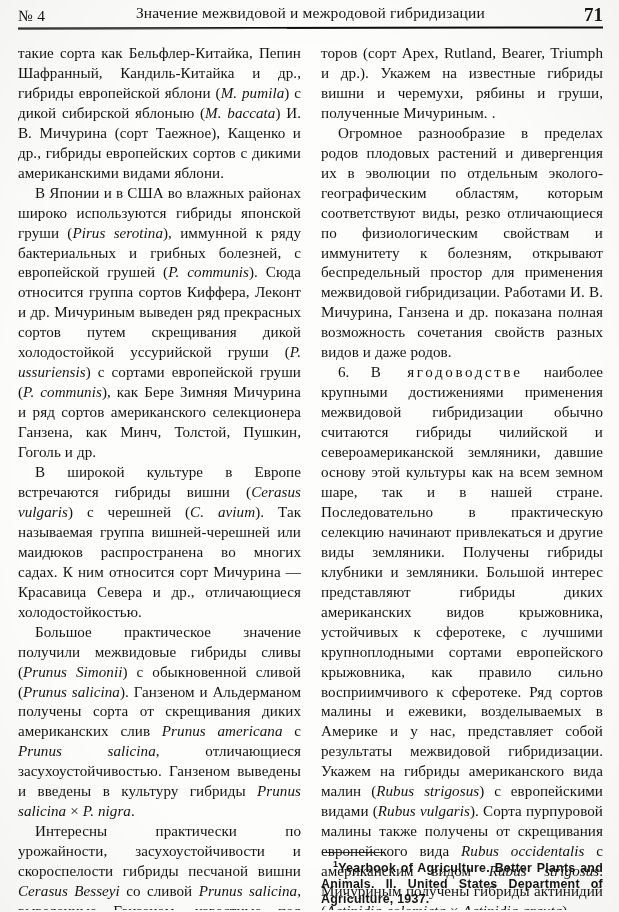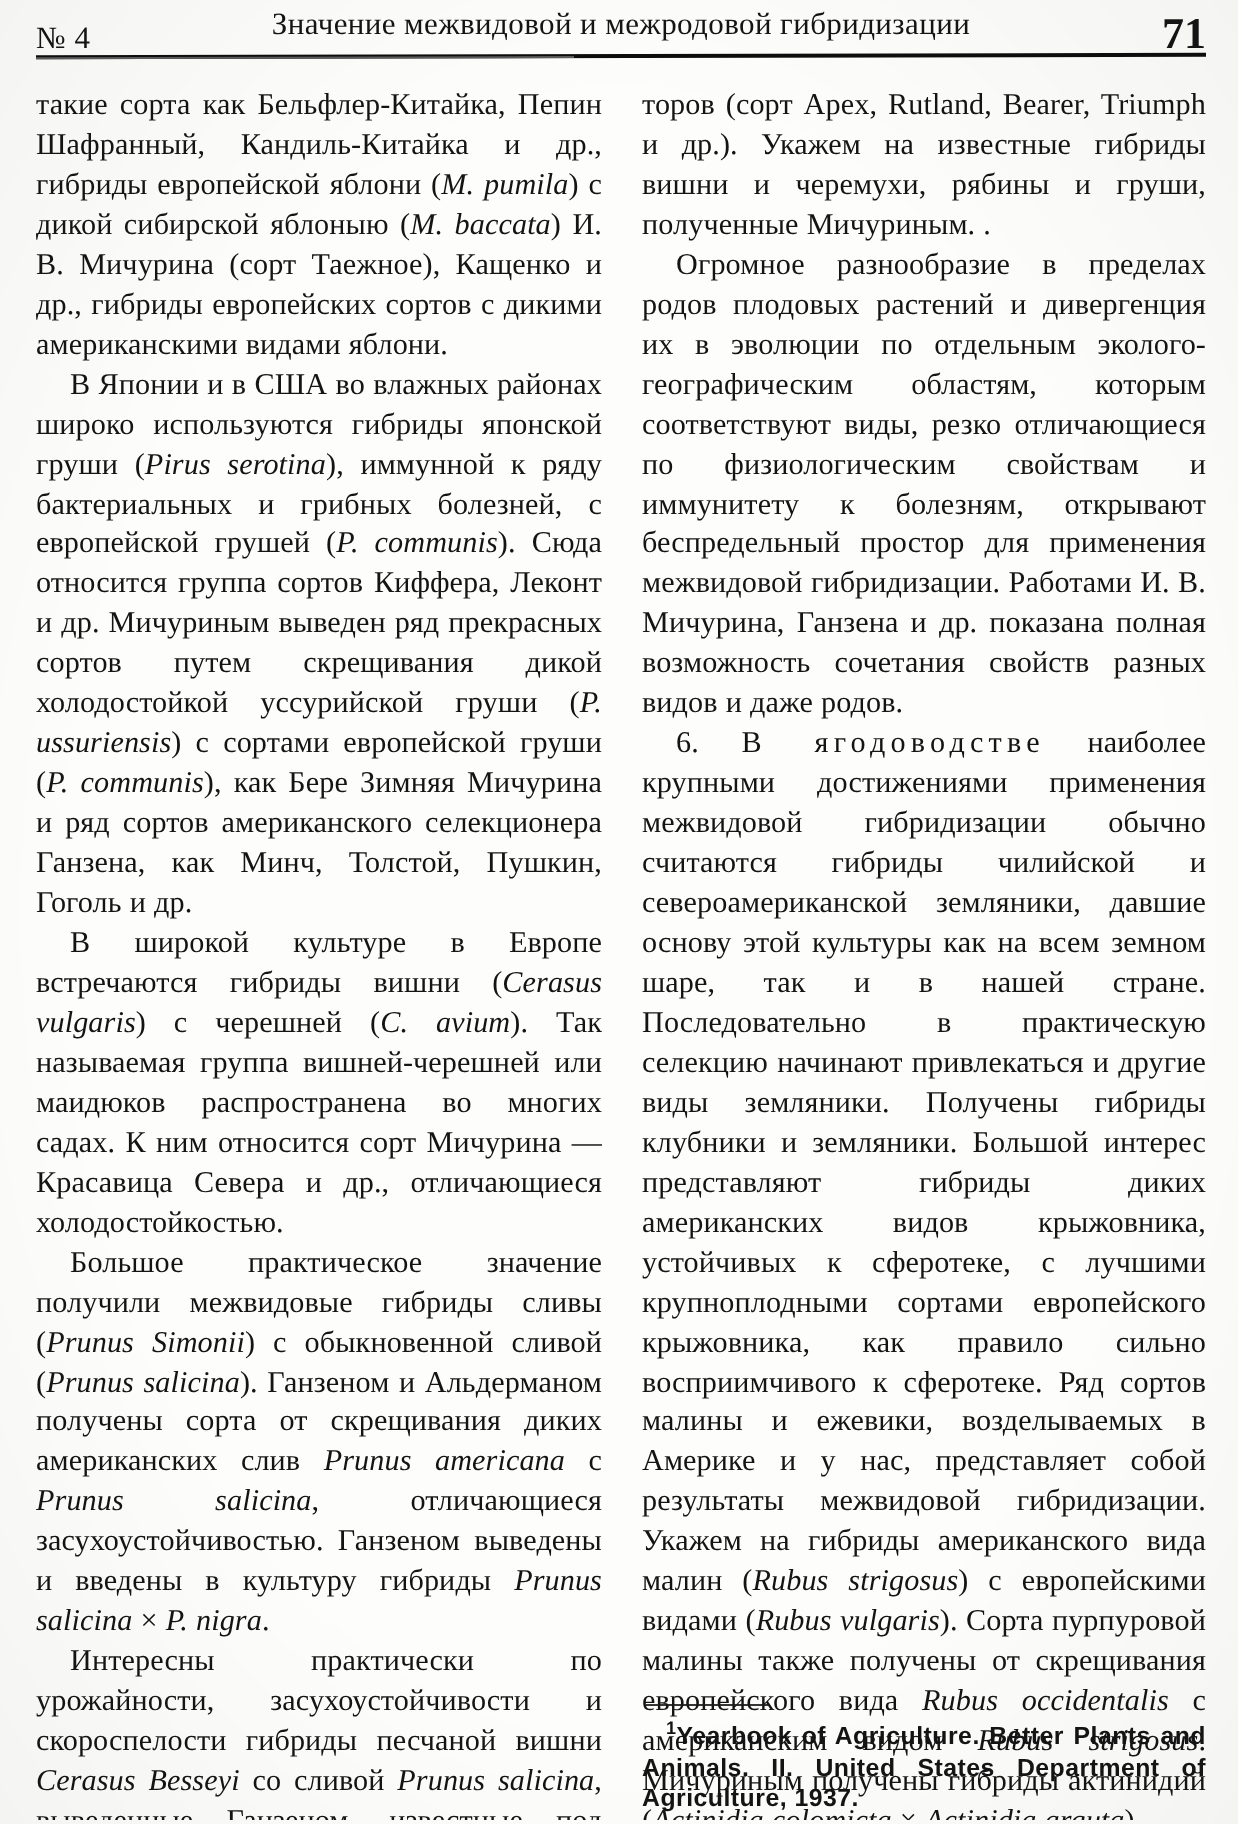--- a/index.html
+++ b/index.html
@@ -47,21 +47,21 @@
   .runhead-title {
     position: absolute;
     left: 0; right: 0;
     text-align: center;
     font-size: 15.5px;
     letter-spacing: 0.2px;
     white-space: nowrap;
   }
   .runhead-page {
     font-weight: bold;
-    font-size: 22px;
+    font-size: 19px;
     white-space: nowrap;
     z-index: 2;
   }
   .runhead-num { z-index: 2; }
 
   .headrule {
     position: absolute;
     top: 27px;
     left: 18px;
     width: 585px;

